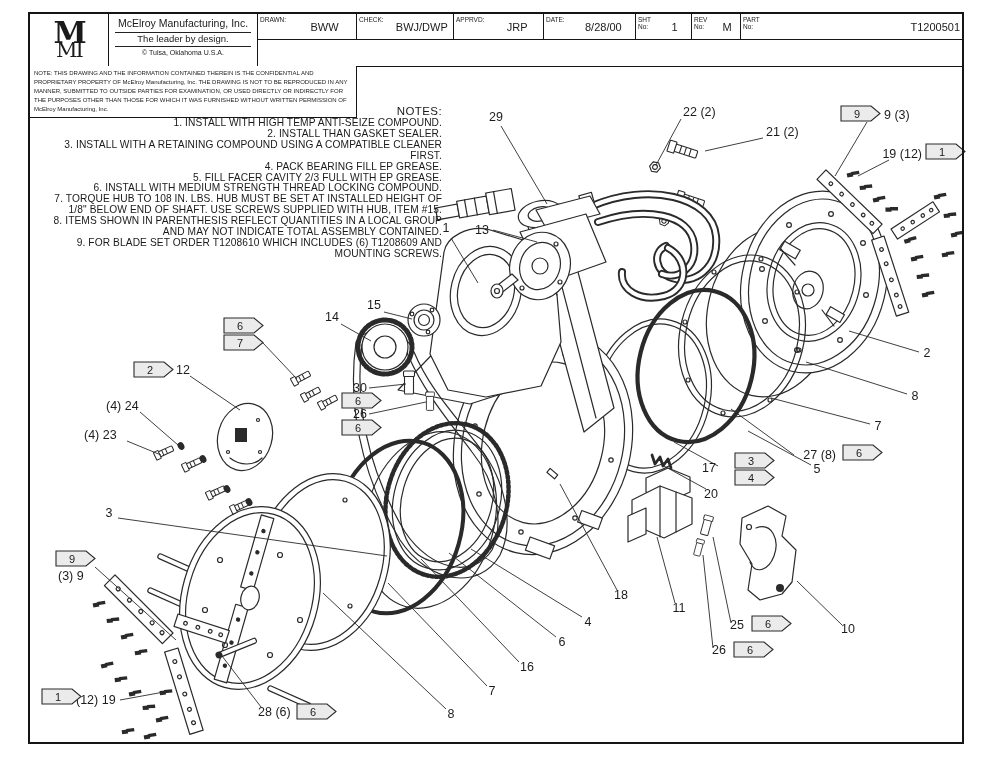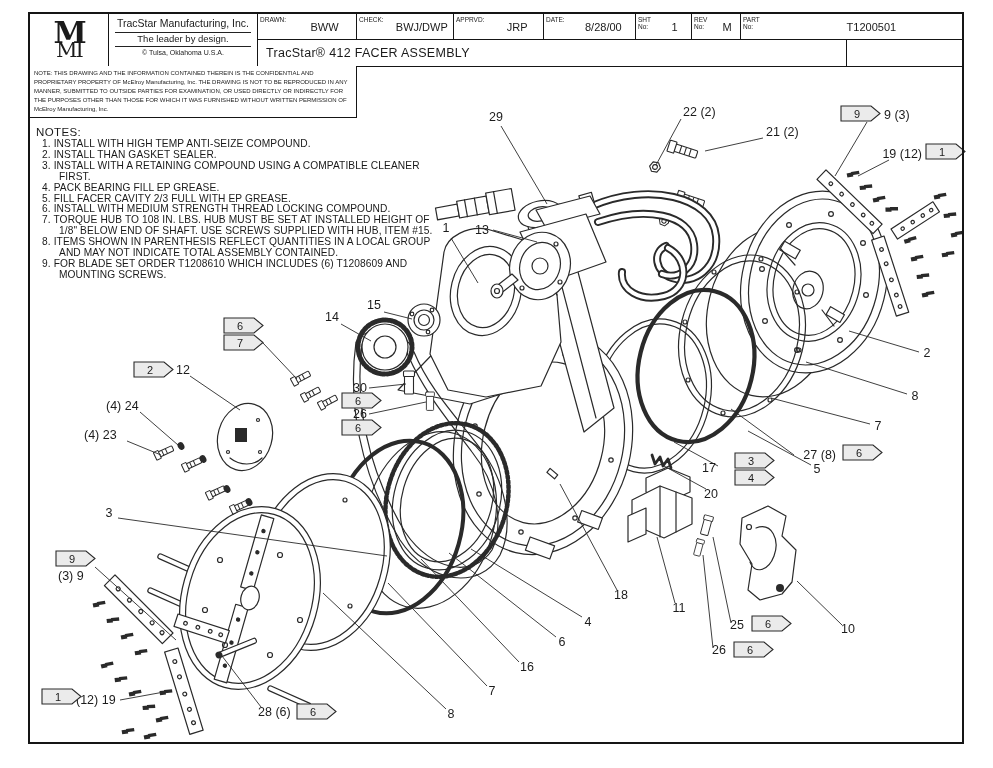--- a/index.html
+++ b/index.html
@@ -28,21 +28,21 @@
   .fvalue{font-size:11px;flex:1;text-align:center;}
   .frow2{display:flex;flex:1;}
   .dtitle-cell{width:580px;border-right:1.2px solid #151515;display:flex;align-items:center;padding-left:8px;}
   .dtitle{font-size:12.5px;letter-spacing:.3px;}
   .frow2-empty{flex:1;}
   
   .conf-note{position:absolute;left:0;top:52px;width:318px;height:45px;
              border-right:1.2px solid #151515;border-bottom:1.2px solid #151515;
              font-size:6px;line-height:9px;padding:3px 4px;overflow:hidden;background:#fff;}
   
-  .notes{position:absolute;left:6px;top:112px;width:406px;}
+  .notes{position:absolute;left:6px;top:91px;width:406px;text-align:right;}
   .notes-heading{font-size:11.5px;letter-spacing:.4px;}
   ol.note-items{list-style:none;margin:1px 0 0 6px;padding:0;counter-reset:n;
                 font-size:10.2px;line-height:10.9px;letter-spacing:.1px;}
   ol.note-items li{counter-increment:n;text-indent:-17px;padding-left:17px;}
   ol.note-items li::before{content:counter(n) ". ";}
   
   .art{stroke:#2a2a2a;stroke-width:1.2;fill:none;stroke-linejoin:round;stroke-linecap:round;}
   .leader{fill:none;stroke:#2a2a2a;stroke-width:.9;}
   .callout{font-family:"Liberation Sans",sans-serif;font-size:12.5px;fill:#1c1c1c;stroke:none;}
   .flagpoly{fill:#ebebeb;stroke:#2a2a2a;stroke-width:1.1;}
@@ -543,21 +543,21 @@
 </svg>
 
 <div class="frame">
 
   <div class="title-block">
     <div class="logo-cell">
       <div class="logo-m">M</div>
       <div class="logo-mi">MI</div>
     </div>
     <div class="company-cell">
-      <div class="co-name">TracStar Manufacturing, Inc.</div>
+      <div class="co-name">McElroy Manufacturing, Inc.</div>
       <div class="co-rule"></div>
       <div class="co-tag">The leader by design.</div>
       <div class="co-rule"></div>
       <div class="co-loc"><span>©</span> <span>Tulsa, Oklahoma U.S.A.</span></div>
     </div>
     <div class="fields">
       <div class="frow1">
         <div class="fcell" style="width:94px">
           <span class="flabel">DRAWN:</span>
           <span class="fvalue">BWW</span>
@@ -580,28 +580,22 @@
           <span class="fvalue">1</span>
         </div>
         <div class="fcell" style="width:44px">
           <span class="flabel">REV
 No:</span>
           <span class="fvalue">M</span>
         </div>
         <div class="fcell" style="flex:1">
           <span class="flabel">PART
 No:</span>
-          <span class="fvalue" style="text-align:center;padding-left:14px">T1200501</span>
+          <span class="fvalue" style="text-align:right;padding-left:14px">T1200501</span>
         </div>
-      </div>
-      <div class="frow2">
-        <div class="dtitle-cell">
-          <span class="dtitle">TracStar® 412 FACER ASSEMBLY</span>
-        </div>
-        <div class="frow2-empty"></div>
       </div>
     </div>
   </div>
 
   <div class="conf-note">NOTE: THIS DRAWING AND THE INFORMATION CONTAINED THEREIN IS THE CONFIDENTIAL AND PROPRIETARY PROPERTY OF McElroy Manufacturing, Inc. THE DRAWING IS NOT TO BE REPRODUCED IN ANY MANNER, SUBMITTED TO OUTSIDE PARTIES FOR EXAMINATION, OR USED DIRECTLY OR INDIRECTLY FOR THE PURPOSES OTHER THAN THOSE FOR WHICH IT WAS FURNISHED WITHOUT WRITTEN PERMISSION OF McElroy Manufacturing, Inc.</div>
 
   <div class="notes">
     <div class="notes-heading">NOTES:</div>
     <ol class="note-items" id="notes-list">
           <li>INSTALL WITH HIGH TEMP ANTI-SEIZE COMPOUND.</li>

